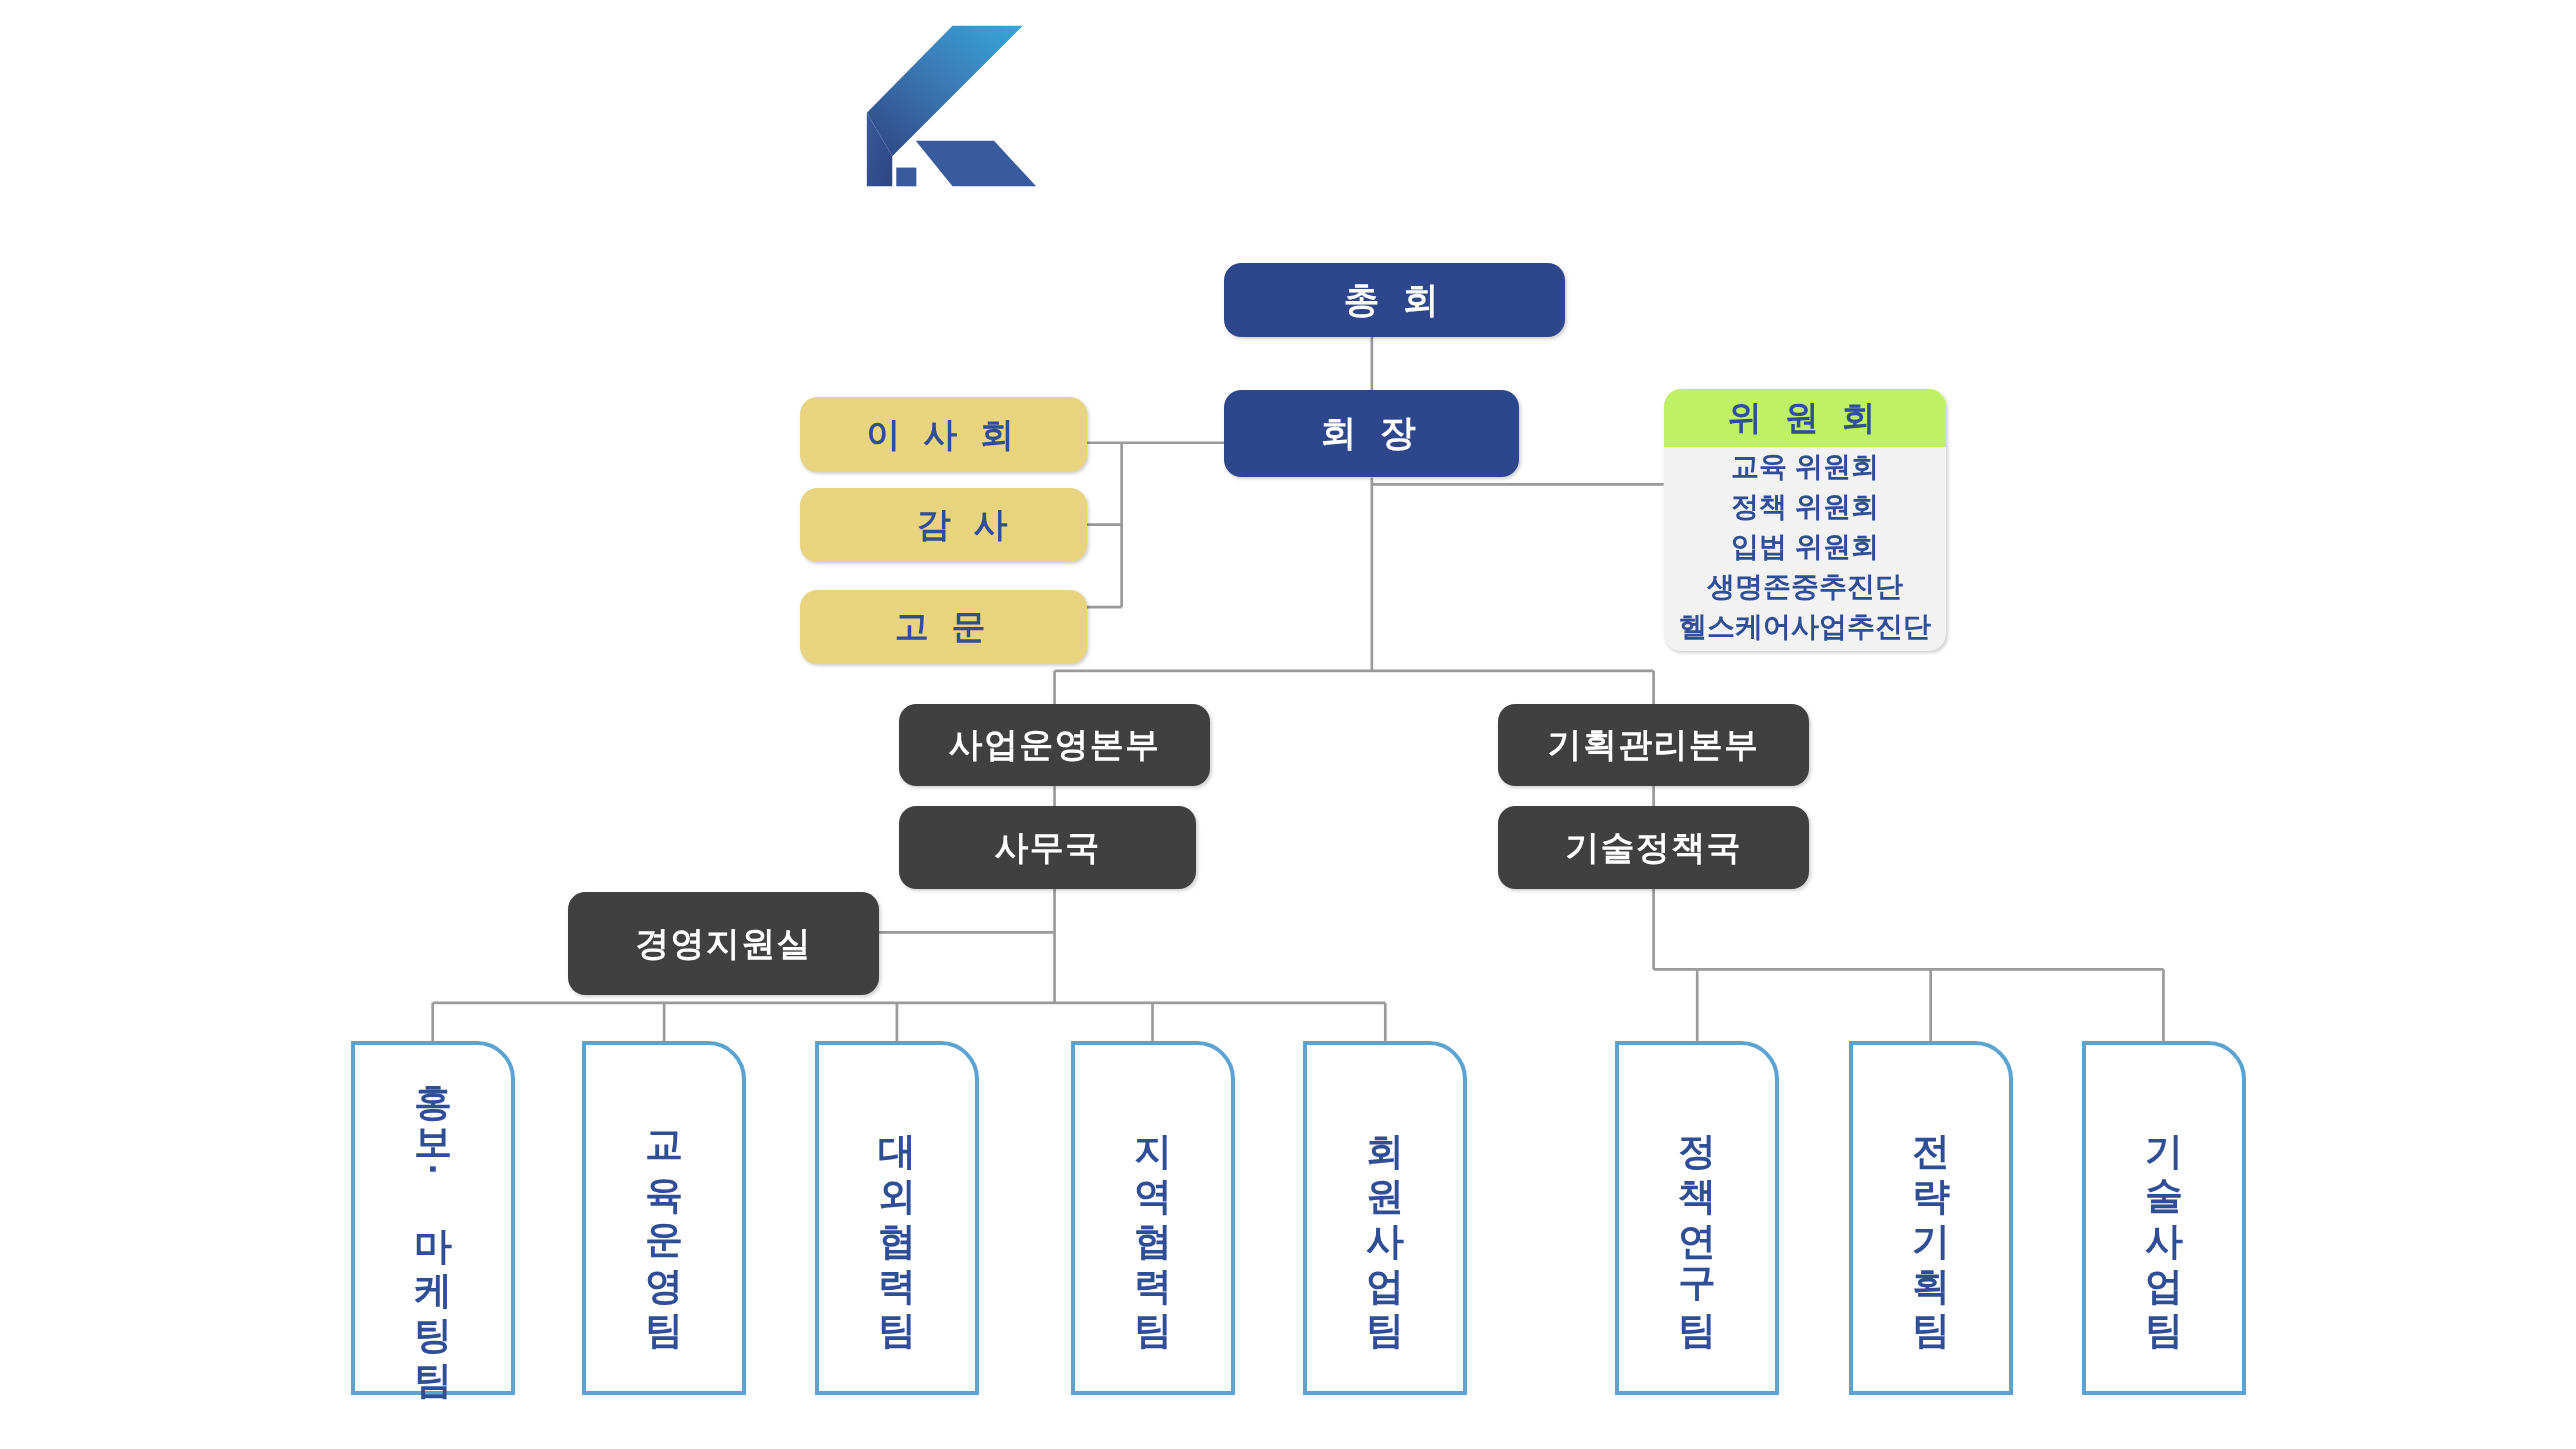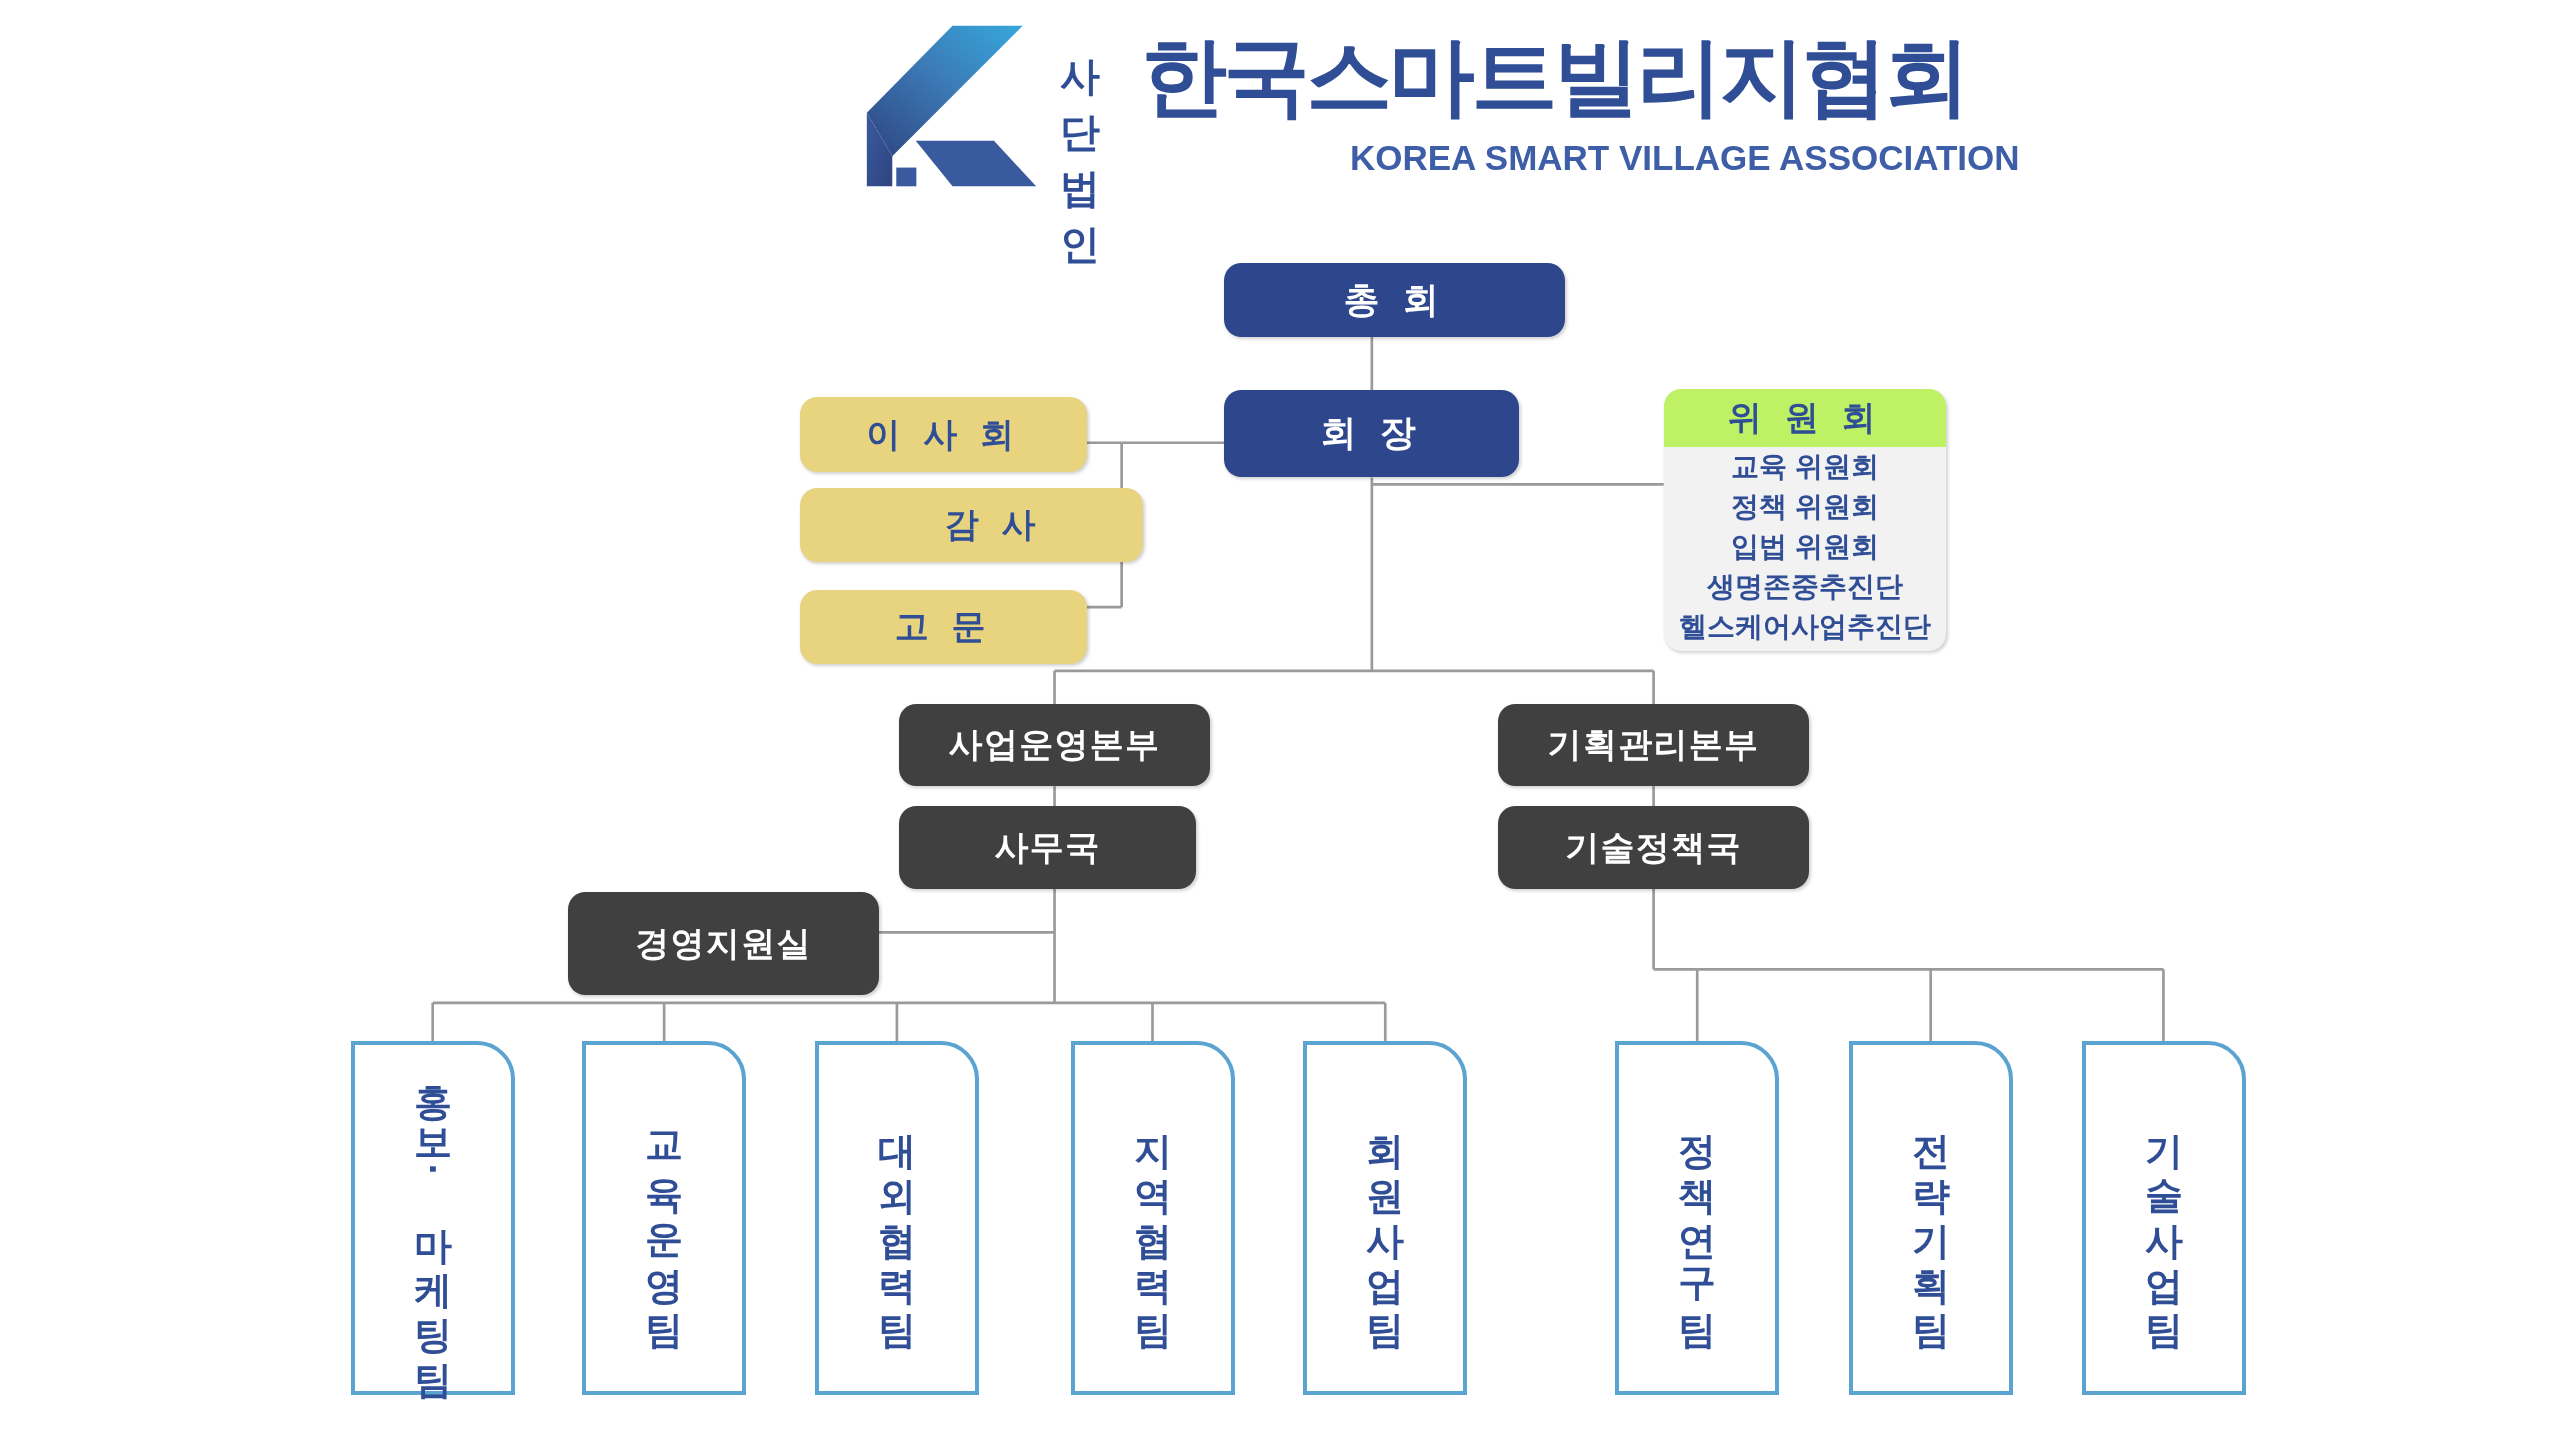--- a/index.html
+++ b/index.html
@@ -103,28 +103,20 @@
         <linearGradient id="kgrad2" x1="0" y1="0" x2="1" y2="1">
           <stop offset="0%" stop-color="#3A5A9E"></stop>
           <stop offset="100%" stop-color="#2E4480"></stop>
         </linearGradient>
       </defs>
       <polygon points="150,10 255,10 60,205 22,140" fill="url(#kgrad)"></polygon>
       <polygon points="22,140 60,205 60,250 22,250" fill="url(#kgrad2)"></polygon>
       <polygon points="95,182 212,182 275,250 150,250" fill="#3A5A9E"></polygon>
       <rect x="66" y="222" width="30" height="28" fill="#3A5A9E"></rect>
     </svg>
-    <div id="logo-text-wrap">
-      <div class="logo-sadan">
-        <div>사단</div>
-        <div>법인</div>
-      </div>
-      <div class="logo-main">한국스마트빌리지협회</div>
-      <div class="logo-sub">KOREA SMART VILLAGE ASSOCIATION</div>
-    </div>
   </div>
 
   <svg id="wires" viewBox="0 0 3840 2160" width="2576" height="1449">
     <g stroke="#9A9A9A" stroke-width="4" fill="none">
 
       <line x1="2045" y1="502" x2="2045" y2="582"></line>
 
       <line x1="2045" y1="712" x2="2045" y2="1000"></line>
 
       <line x1="2045" y1="722" x2="2480" y2="722"></line>
@@ -170,21 +162,21 @@
   </div>
 
   <div class="node node-navy" style="left:1224px;top:390px;width:295px;height:87px;">
     <span>회 장</span>
   </div>
 
   <div class="node node-yellow" style="left:800px;top:397px;width:287px;height:75px;text-align:right;">
     <span>이 사 회</span>
   </div>
 
-  <div class="node node-yellow" style="left:800px;top:488px;width:343px;height:74px;padding-left:44px;">
+  <div class="node node-yellow" style="left:800px;top:488px;width:287px;height:74px;padding-left:44px;">
     <span>감 사</span>
   </div>
 
   <div class="node node-yellow" style="left:800px;top:570px;width:287px;height:74px;margin-top:20px;">
     <span>고 문</span>
   </div>
 
   <div id="committee">
     <div id="committee-head">
       <span>위 원 회</span>

